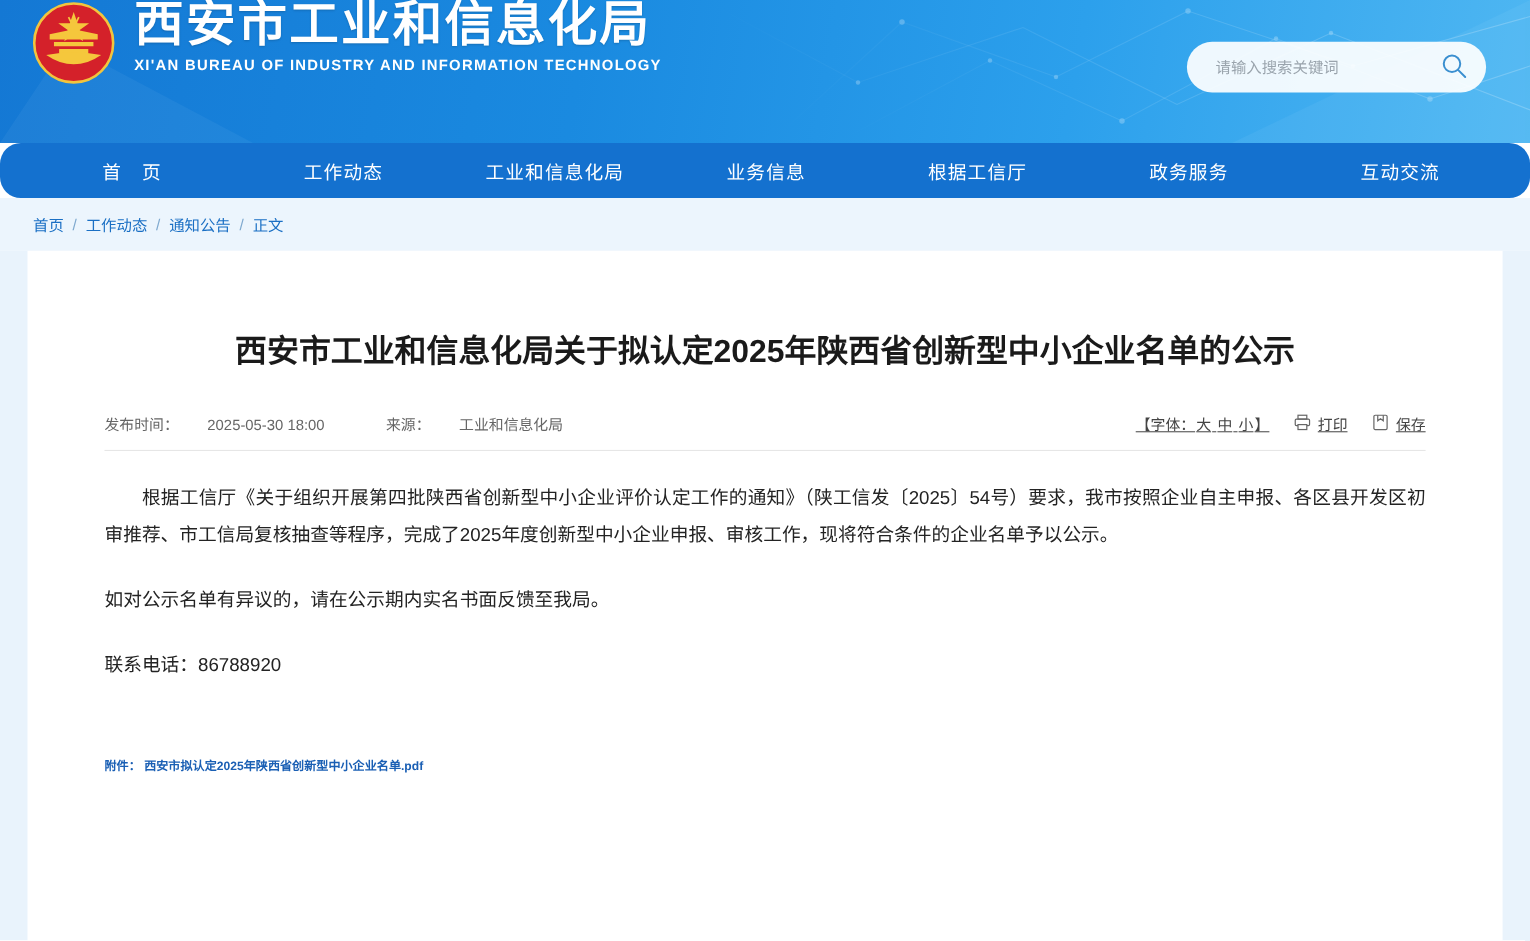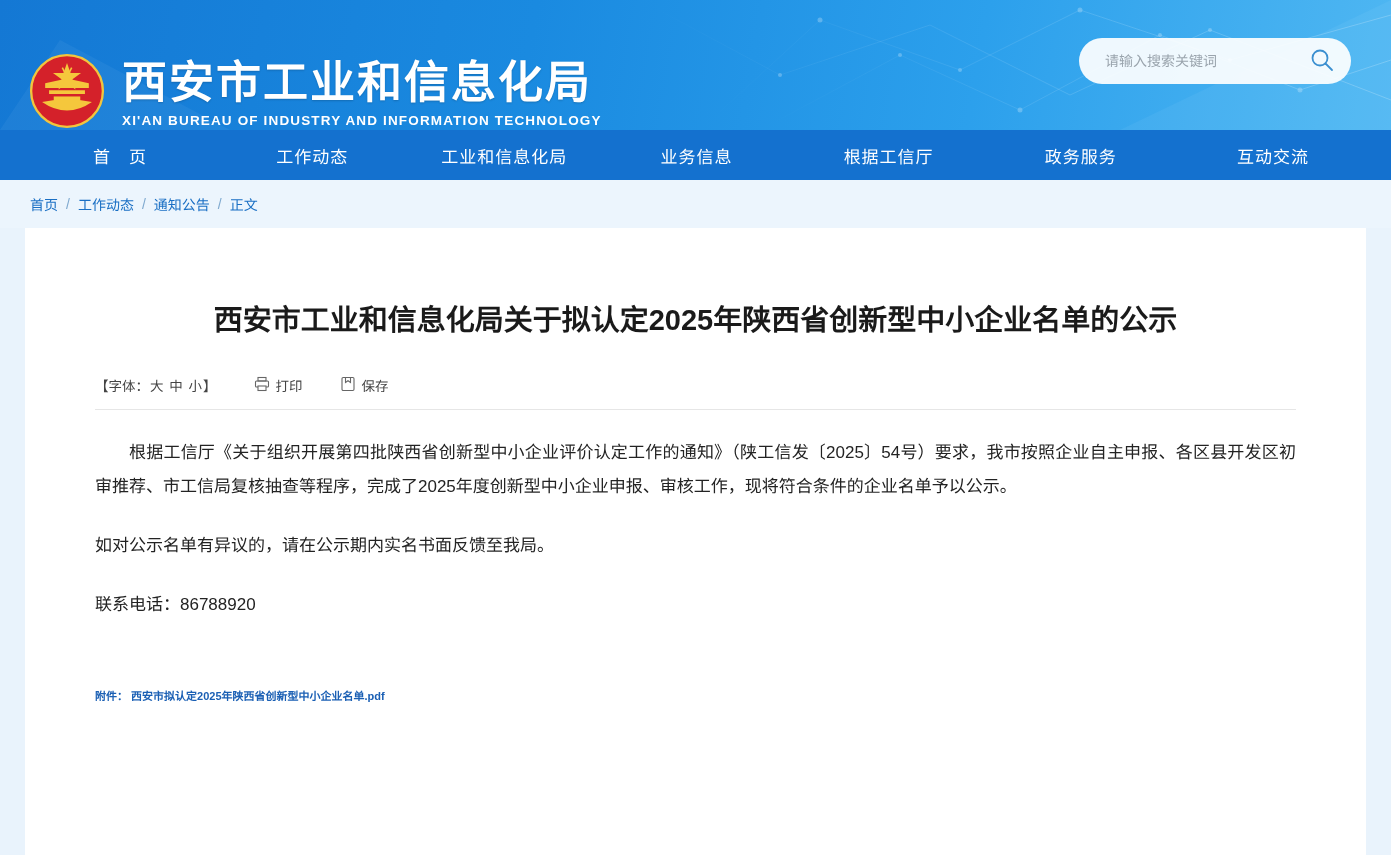--- a/index.html
+++ b/index.html
@@ -20,21 +20,21 @@
     overflow: hidden;
   }
   .header .deco {
     position: absolute;
     inset: 0;
     opacity: .45;
   }
   .header-inner {
     position: relative;
     display: flex;
-    align-items: flex-end;
+    align-items: flex-start;
     height: 130px;
     padding-left: 28px;
     border-radius: 28px;
   }
 
   
   .emblem {
     width: 78px; height: 78px;
     position: relative;
     margin-right: 16px;
@@ -90,20 +90,21 @@
   }
 
   
   .nav {
     width: 1391px;
     height: 50px;
     background: #1471cf;
     display: flex;
     align-items: stretch;
     padding-left: 24px;
+    border-radius: 19px;
   }
   .nav::before {
     content: "";
     width: 0;
   }
   .nav-wrap {
     display: flex;
     align-items: stretch;
     width: 1345px;
   }
@@ -161,22 +162,23 @@
     justify-content: space-between;
     margin-top: 34px;
     font-size: 13.5px;
     color: #666666;
     padding-bottom: 12px;
   }
   .meta-left span { margin-right: 26px; }
   .meta-right {
     display: flex;
     align-items: center;
-    gap: 37px;
+    gap: 22px;
     color: #555;
+    text-decoration: underline;
   }
   .font-size-ctrl { font-size: 13.5px; color: #444; }
   .font-size-ctrl b { font-weight: normal; cursor: pointer; margin: 0 1px; }
   .tool-btn {
     display: inline-flex;
     align-items: center;
     gap: 6px;
     cursor: pointer;
     color: #444;
     font-size: 13.5px;
@@ -289,20 +291,24 @@
   <span class="sep">/</span>
   <span class="cur">正文</span>
 </div>
 
 <div class="page-bg">
   <div class="doc-card">
 
     <h1 class="doc-title">西安市工业和信息化局关于拟认定2025年陕西省创新型中小企业名单的公示</h1>
 
     <div class="meta-row">
+      <div class="meta-left">
+        <span><span>发布时间：</span><span>2025-05-30 18:00</span></span>
+        <span><span>来源：</span><span>工业和信息化局</span></span>
+      </div>
       <div class="meta-right">
         <span class="font-size-ctrl"><span>【字体：</span><b>大</b> <b>中</b> <b>小</b><span>】</span></span>
         <span class="tool-btn">
           <span>
             <svg width="16" height="16" viewBox="0 0 16 16" fill="none" stroke="#666" stroke-width="1.1">
               <rect x="4" y="1.5" width="8" height="3.5"></rect>
               <rect x="1.5" y="5" width="13" height="6" rx="1"></rect>
               <rect x="4" y="10" width="8" height="4.5" fill="#fff"></rect>
             </svg>
           </span>

